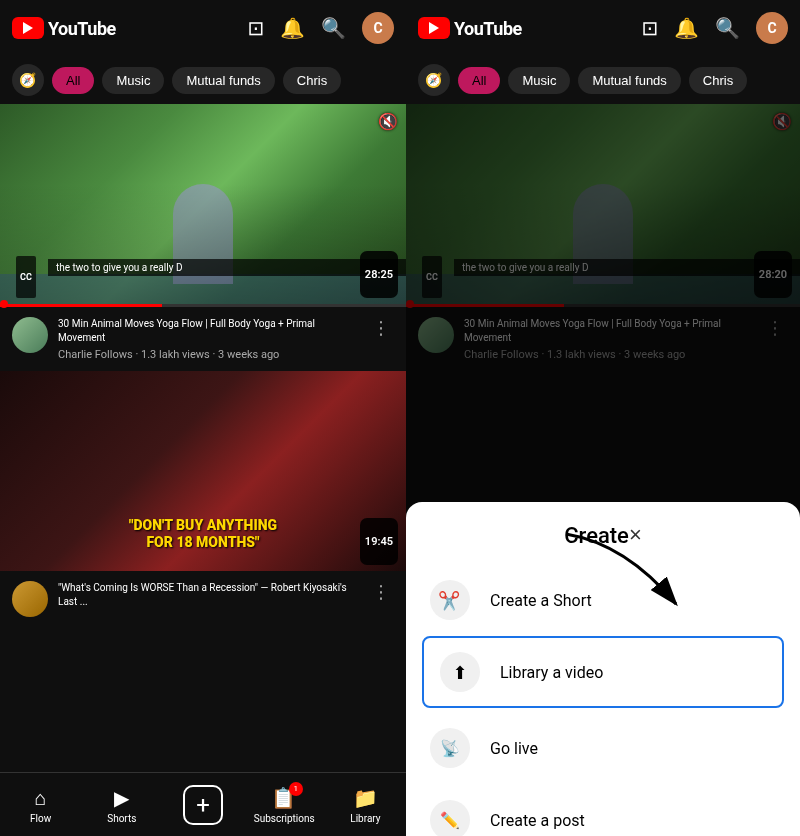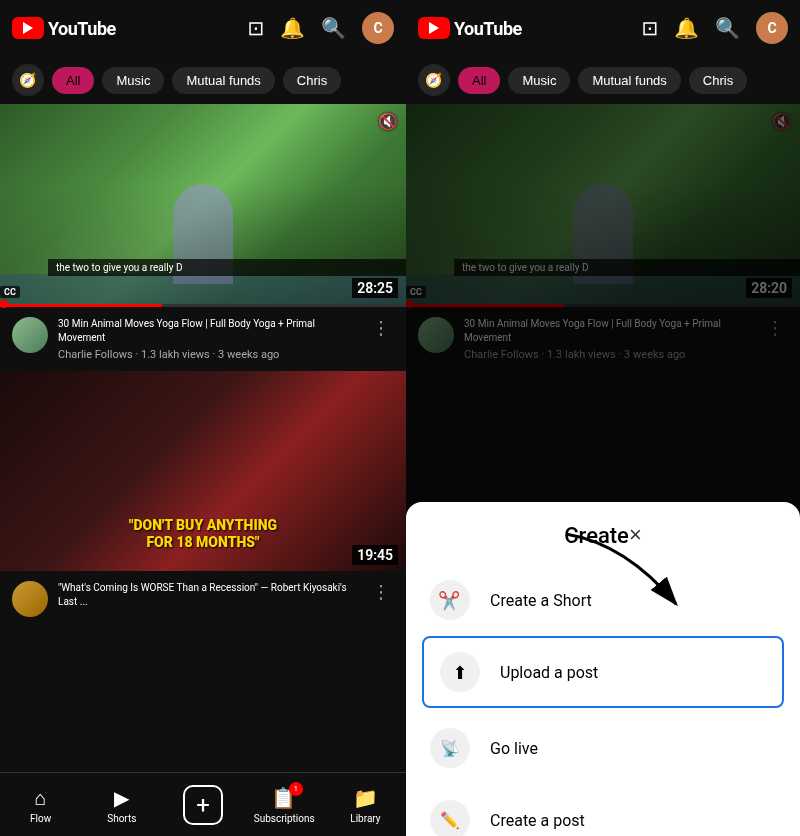--- a/index.html
+++ b/index.html
@@ -171,33 +171,33 @@
       right: 0;
       height: 30px;
       background: rgba(60,100,140,0.5);
     }
     .thumb-duration {
       position: absolute;
       bottom: 6px;
       right: 8px;
       background: rgba(0,0,0,0.85);
       color: white;
-      font-size: 14px;
+      font-size: 11px;
       font-weight: 600;
-      padding: 2px 5px;
-      border-radius: 1px;
+      padding: 17px 5px;
+      border-radius: 7px;
     }
     .thumb-cc {
       position: absolute;
       bottom: 6px;
-      left: 0;
+      left: 16px;
       background: rgba(0,0,0,0.7);
       color: white;
       font-size: 9px;
-      padding: 1px 4px;
+      padding: 16px 4px;
       border-radius: 2px;
       font-weight: bold;
     }
     .thumb-mute {
       position: absolute;
       top: 8px;
       right: 8px;
       color: white;
       font-size: 16px;
       text-shadow: 0 0 3px rgba(0,0,0,0.8);
@@ -614,21 +614,21 @@
         <div class="modal-item-icon">
           <span style="font-size:18px;">✂️</span>
         </div>
         <span class="modal-item-text">Create a Short</span>
       </div>
 
       <div class="modal-item highlighted">
         <div class="modal-item-icon">
           <span style="font-size:18px;">⬆</span>
         </div>
-        <span class="modal-item-text">Upload a post</span>
+        <span class="modal-item-text">Library a video</span>
       </div>
 
       <div class="modal-item" style="margin-top:4px;">
         <div class="modal-item-icon">
           <span style="font-size:16px;">📡</span>
         </div>
         <span class="modal-item-text">Go live</span>
       </div>
 
       <div class="modal-item">

